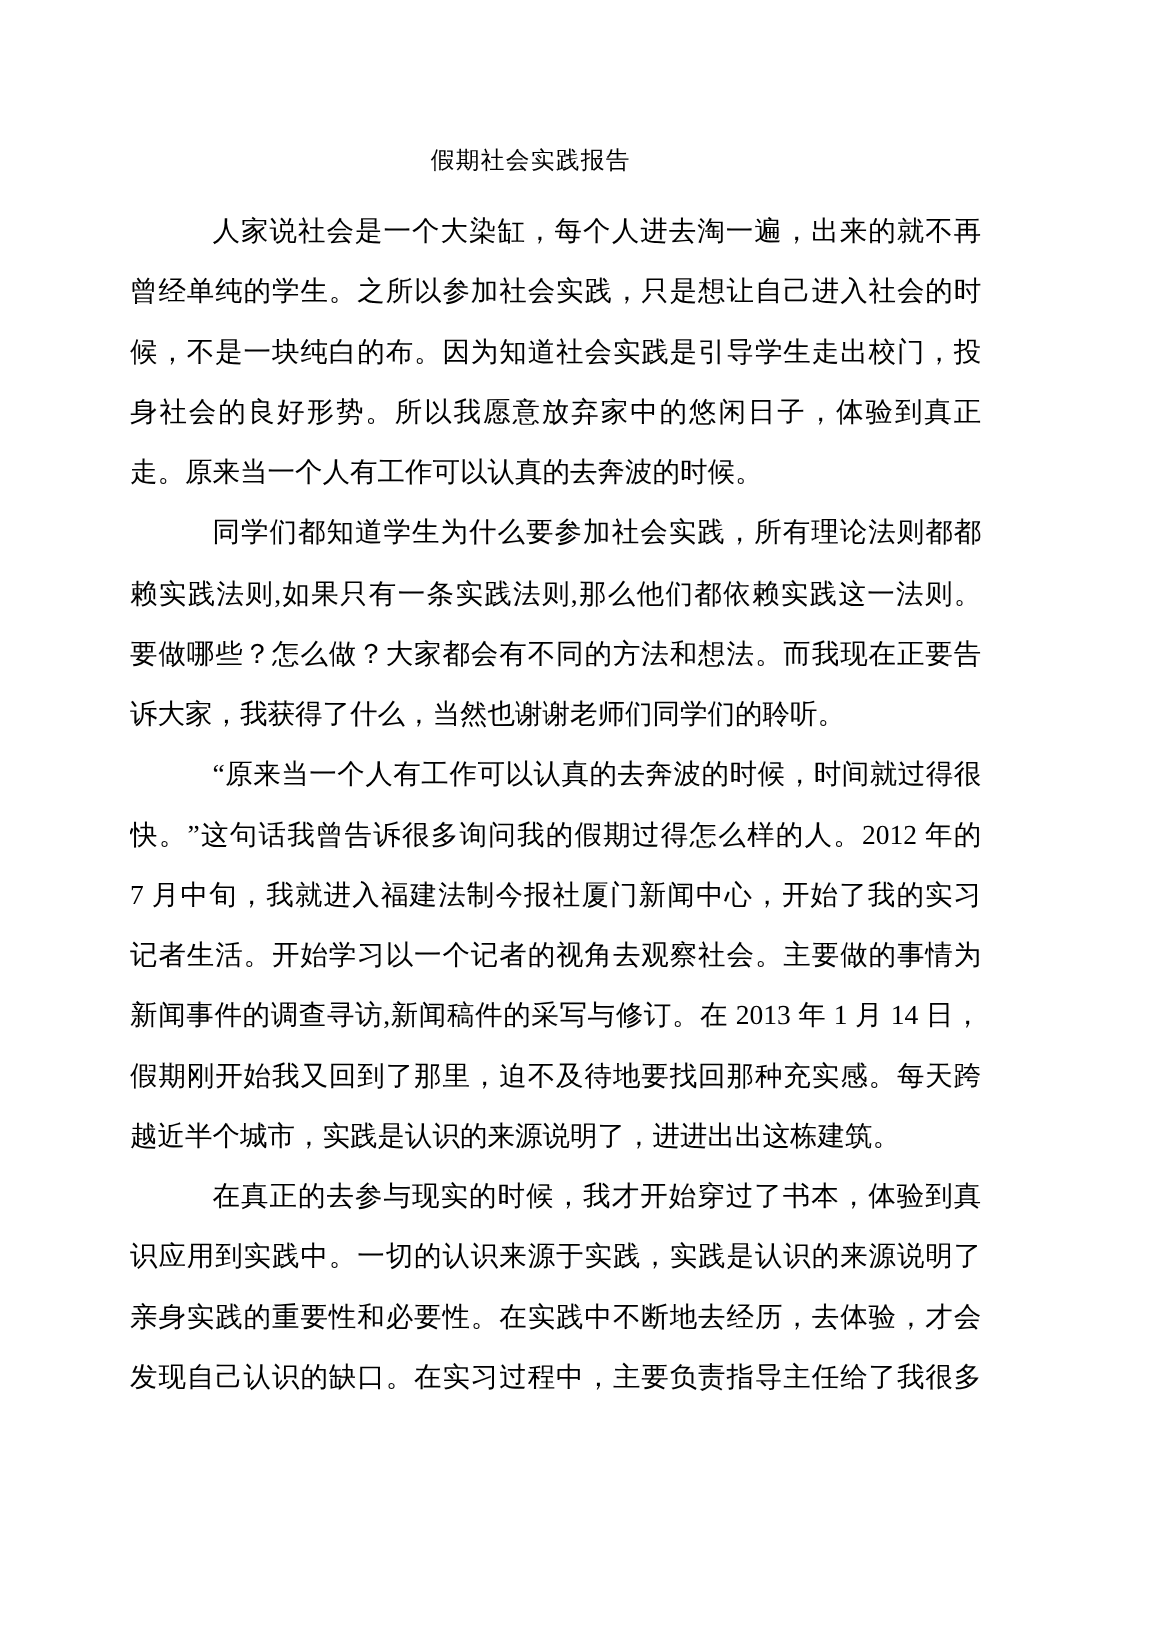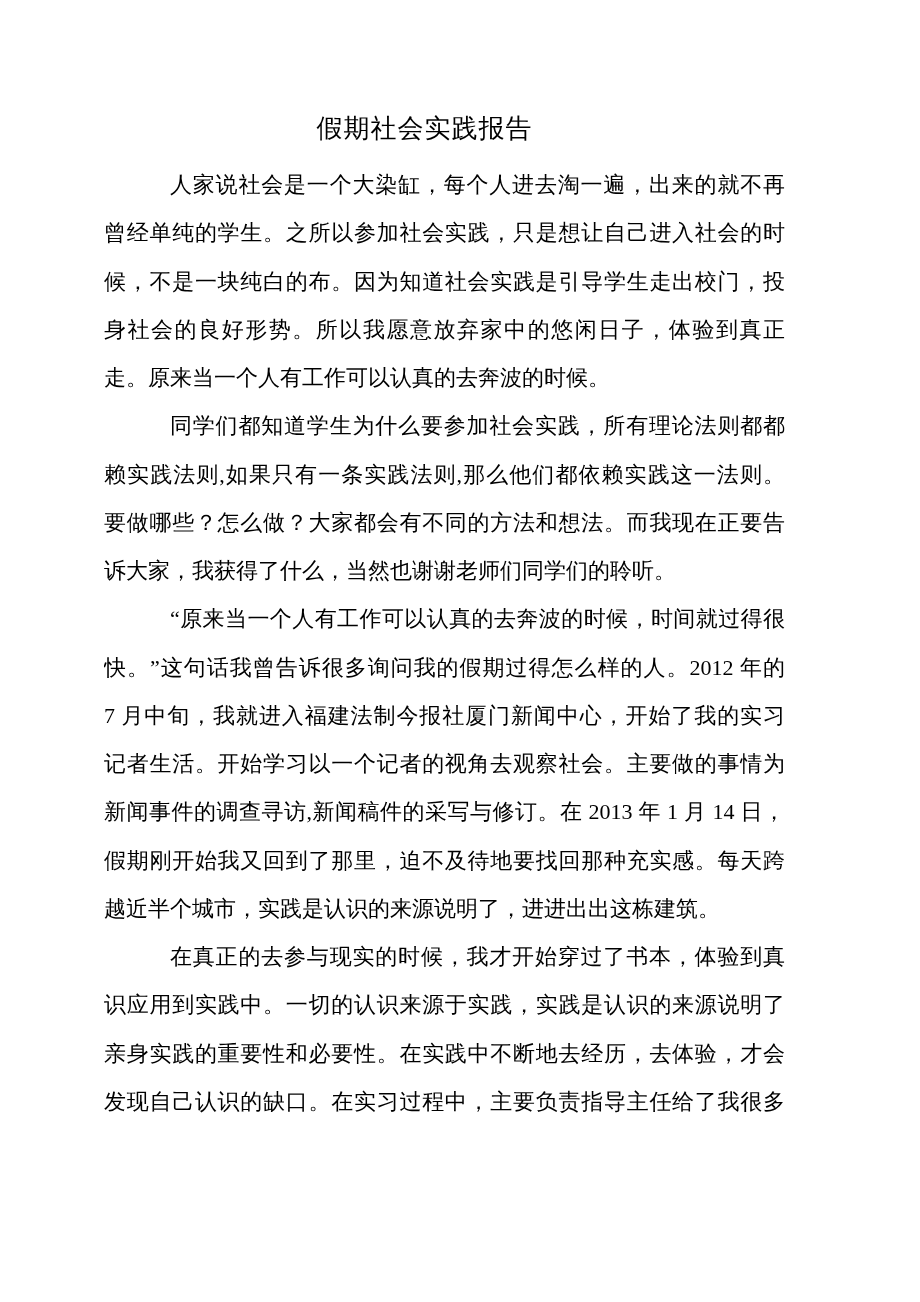--- a/index.html
+++ b/index.html
@@ -24,21 +24,21 @@
     position: absolute;
     left: 104px;
     top: 105px;
     width: 681px;
   }
   .doc-title {
     margin: 0;
     padding: 0 40px 0 0;
     height: 48px;
     line-height: 48px;
-    font-size: 26px;
+    font-size: 19px;
     font-weight: normal;
     text-align: center;
     letter-spacing: 1px;
   }
   .doc-body {
     margin-top: 8px;
   }
   .para {
     margin: 0;
     padding: 0;

